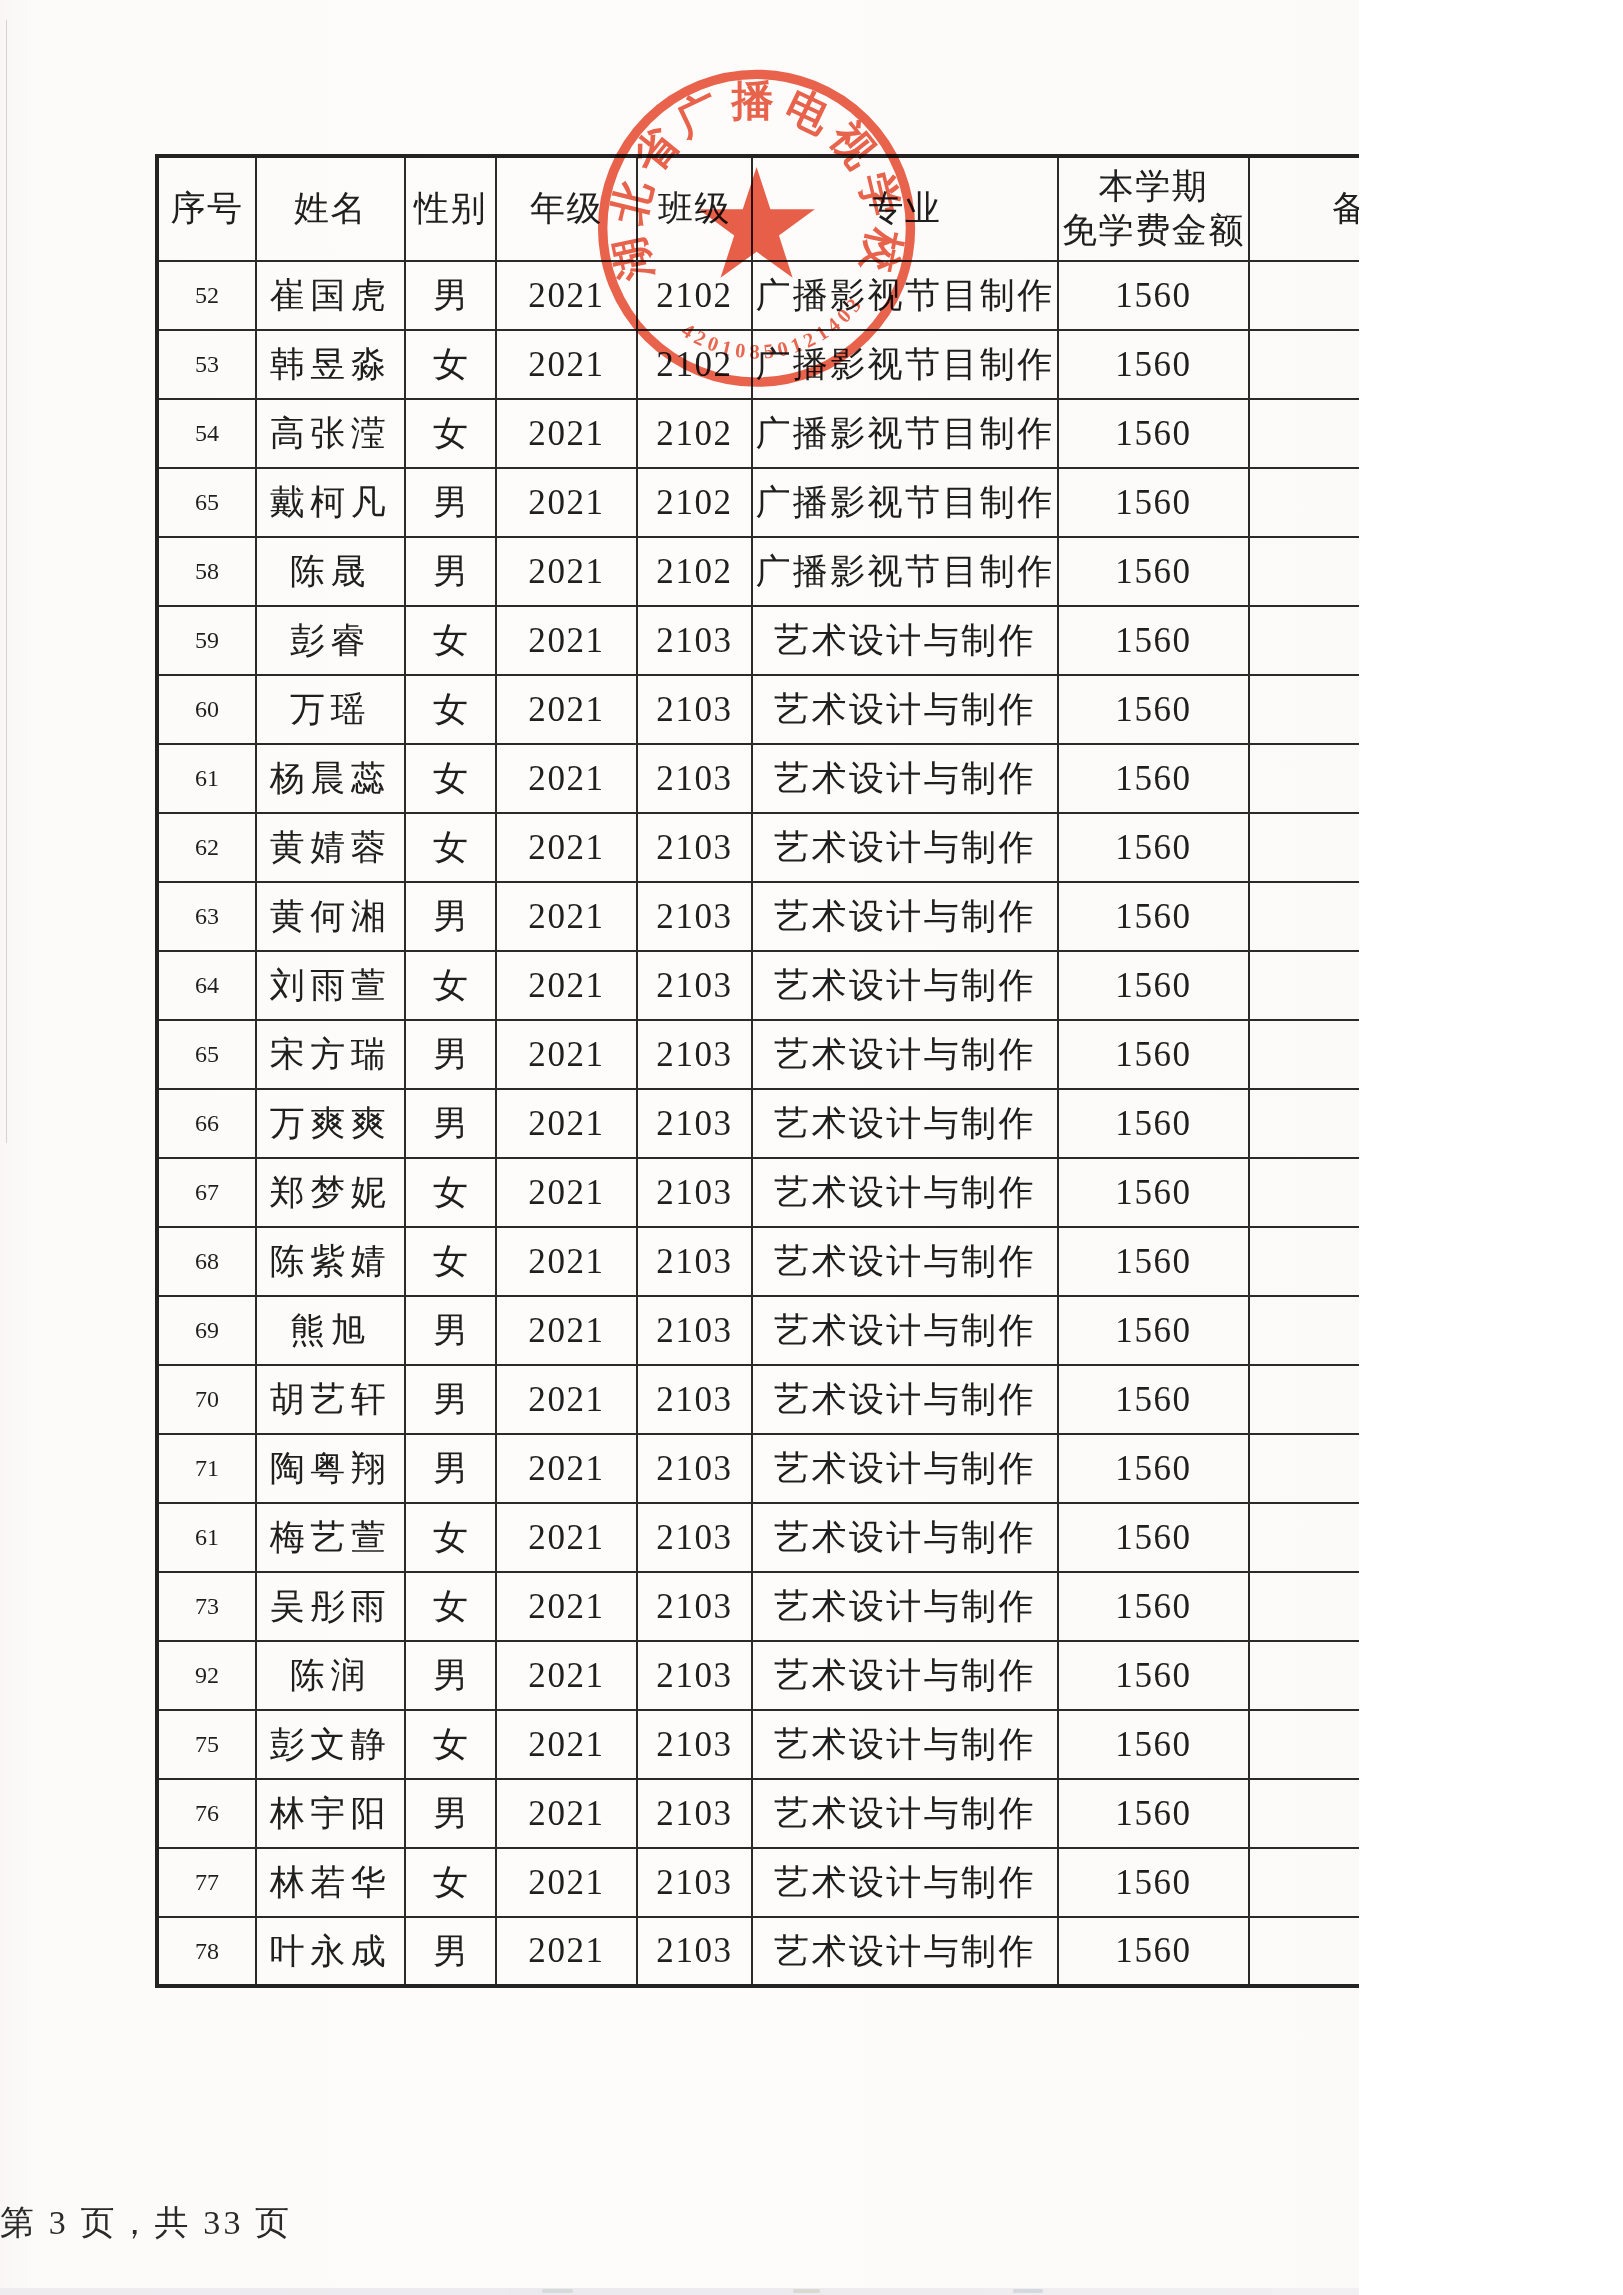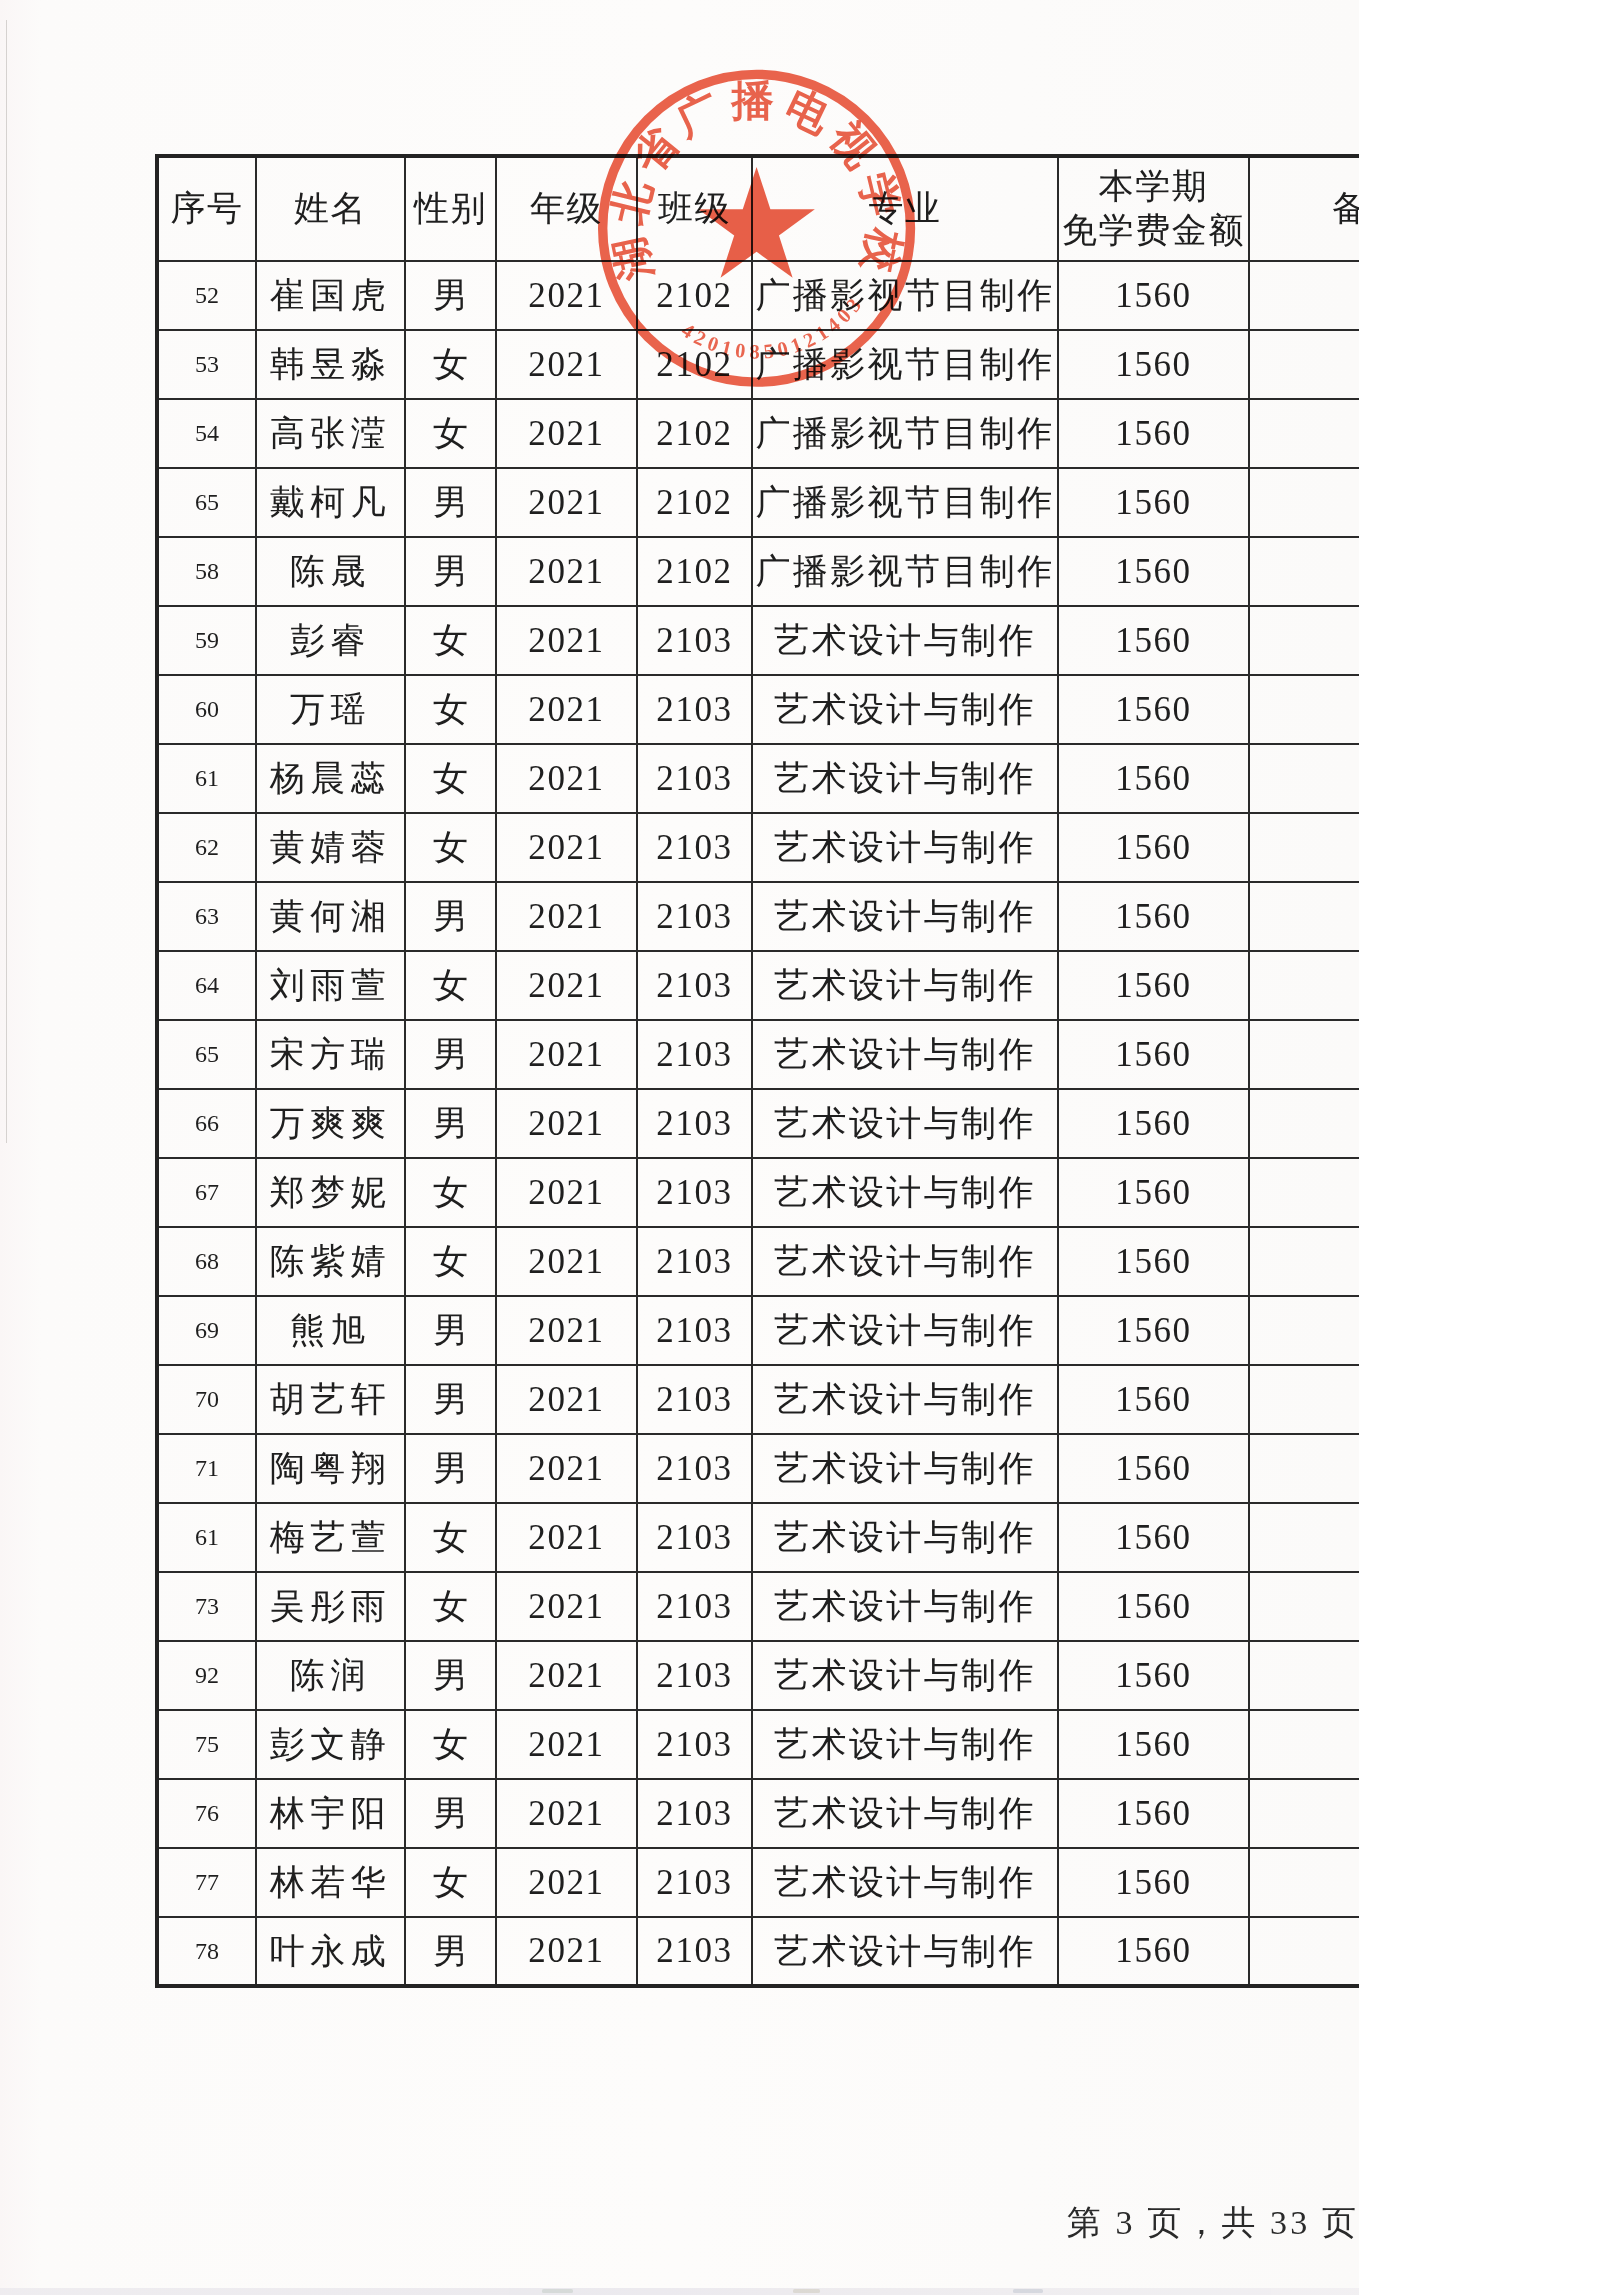--- a/index.html
+++ b/index.html
@@ -34,21 +34,21 @@
     white-space:pre-line;line-height:1.25;
   }
   td{font-size:35px;}
   td.c0{font-size:24px;}
   td.c1{letter-spacing:5.5px;font-family:Liberation Mono, monospace;}
   td.c3,td.c4,td.c6{font-size:35px;letter-spacing:1.6px;}
   td.c5{font-size:35px;letter-spacing:2.4px;border-radius:19px;}
 
   .footer{
     position:absolute;left:0;top:2200px;width:100%;
-    text-align:right;font-size:34px;letter-spacing:3.1px;color:#2a2a2a;
+    text-align:left;font-size:34px;letter-spacing:3.1px;color:#2a2a2a;
   }
 
   .stamp{
     position:absolute;left:576px;top:46px;
     mix-blend-mode:multiply;opacity:.93;
   }
   .stamp text{font-family:"Liberation Serif","DejaVu Serif",serif;}
 </style>
 </head>
 <body>

